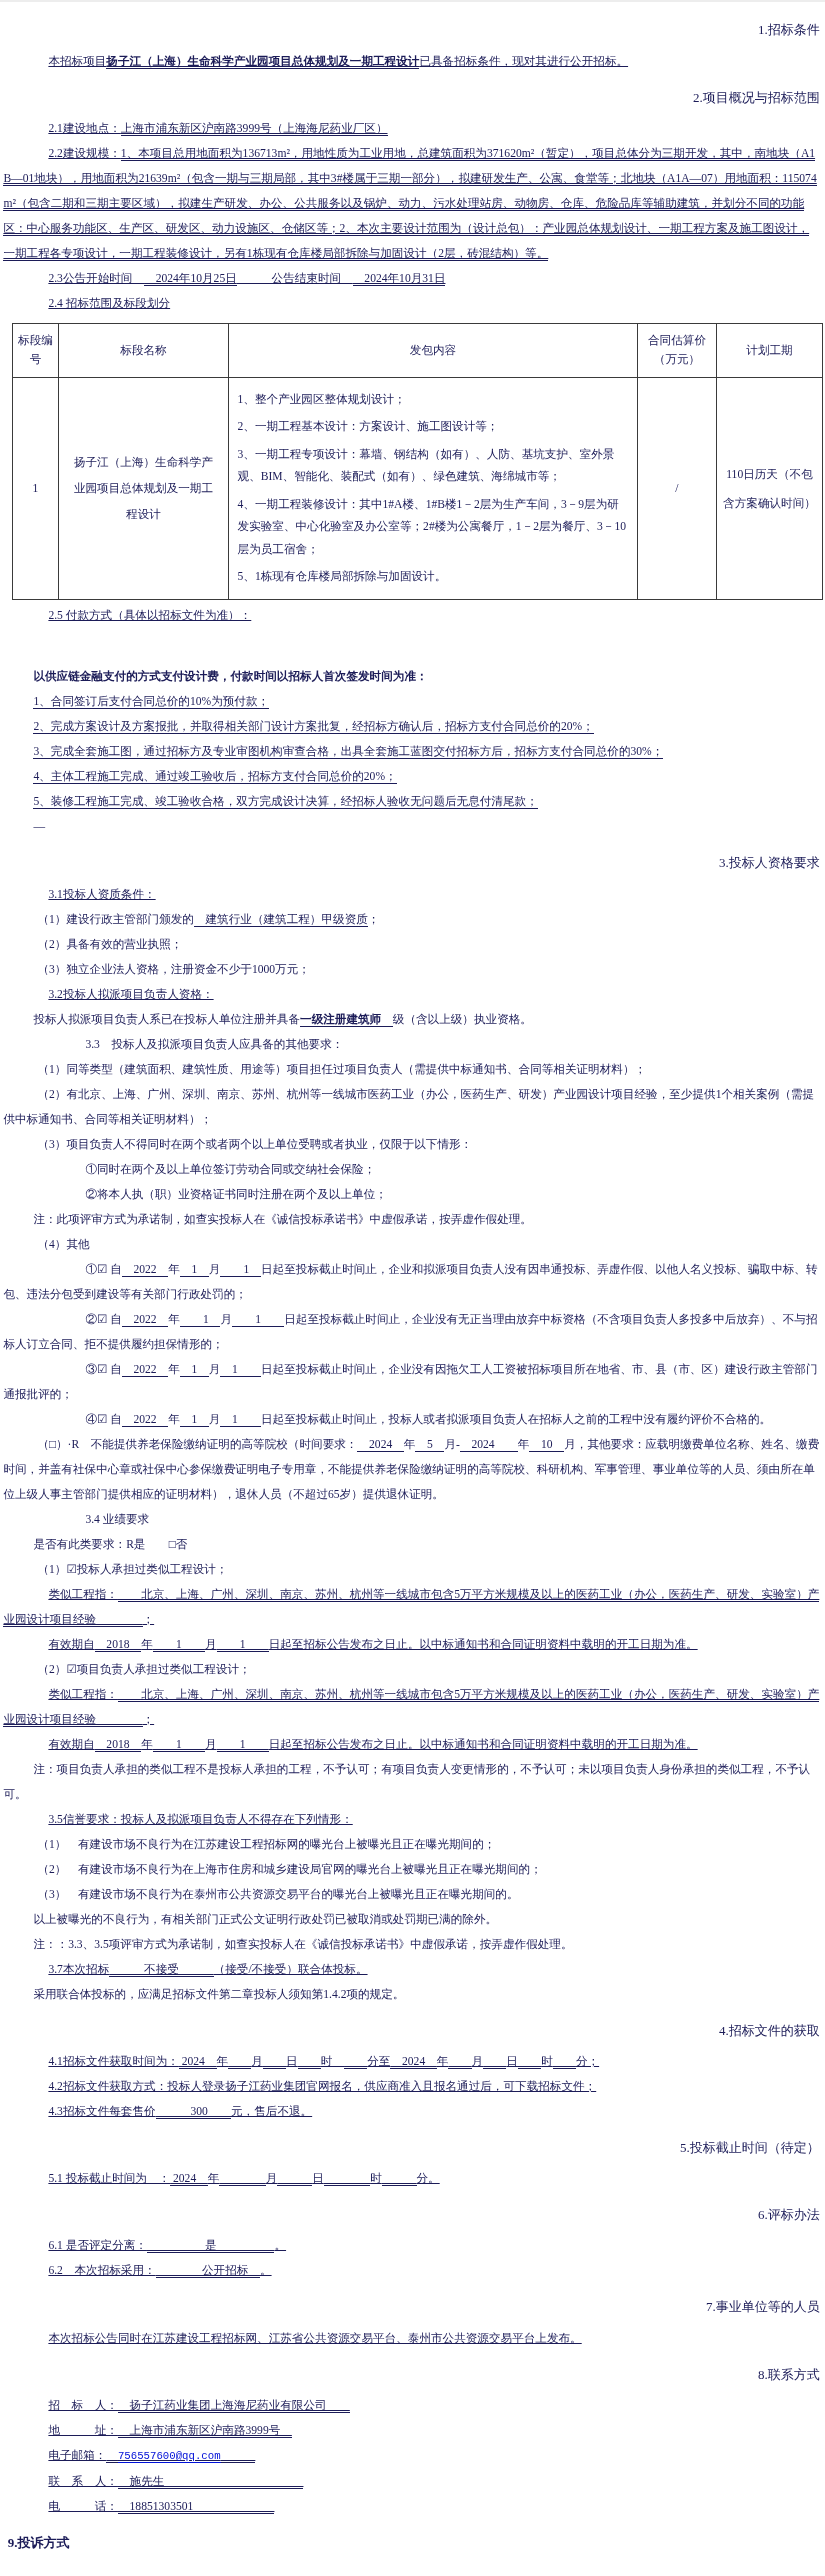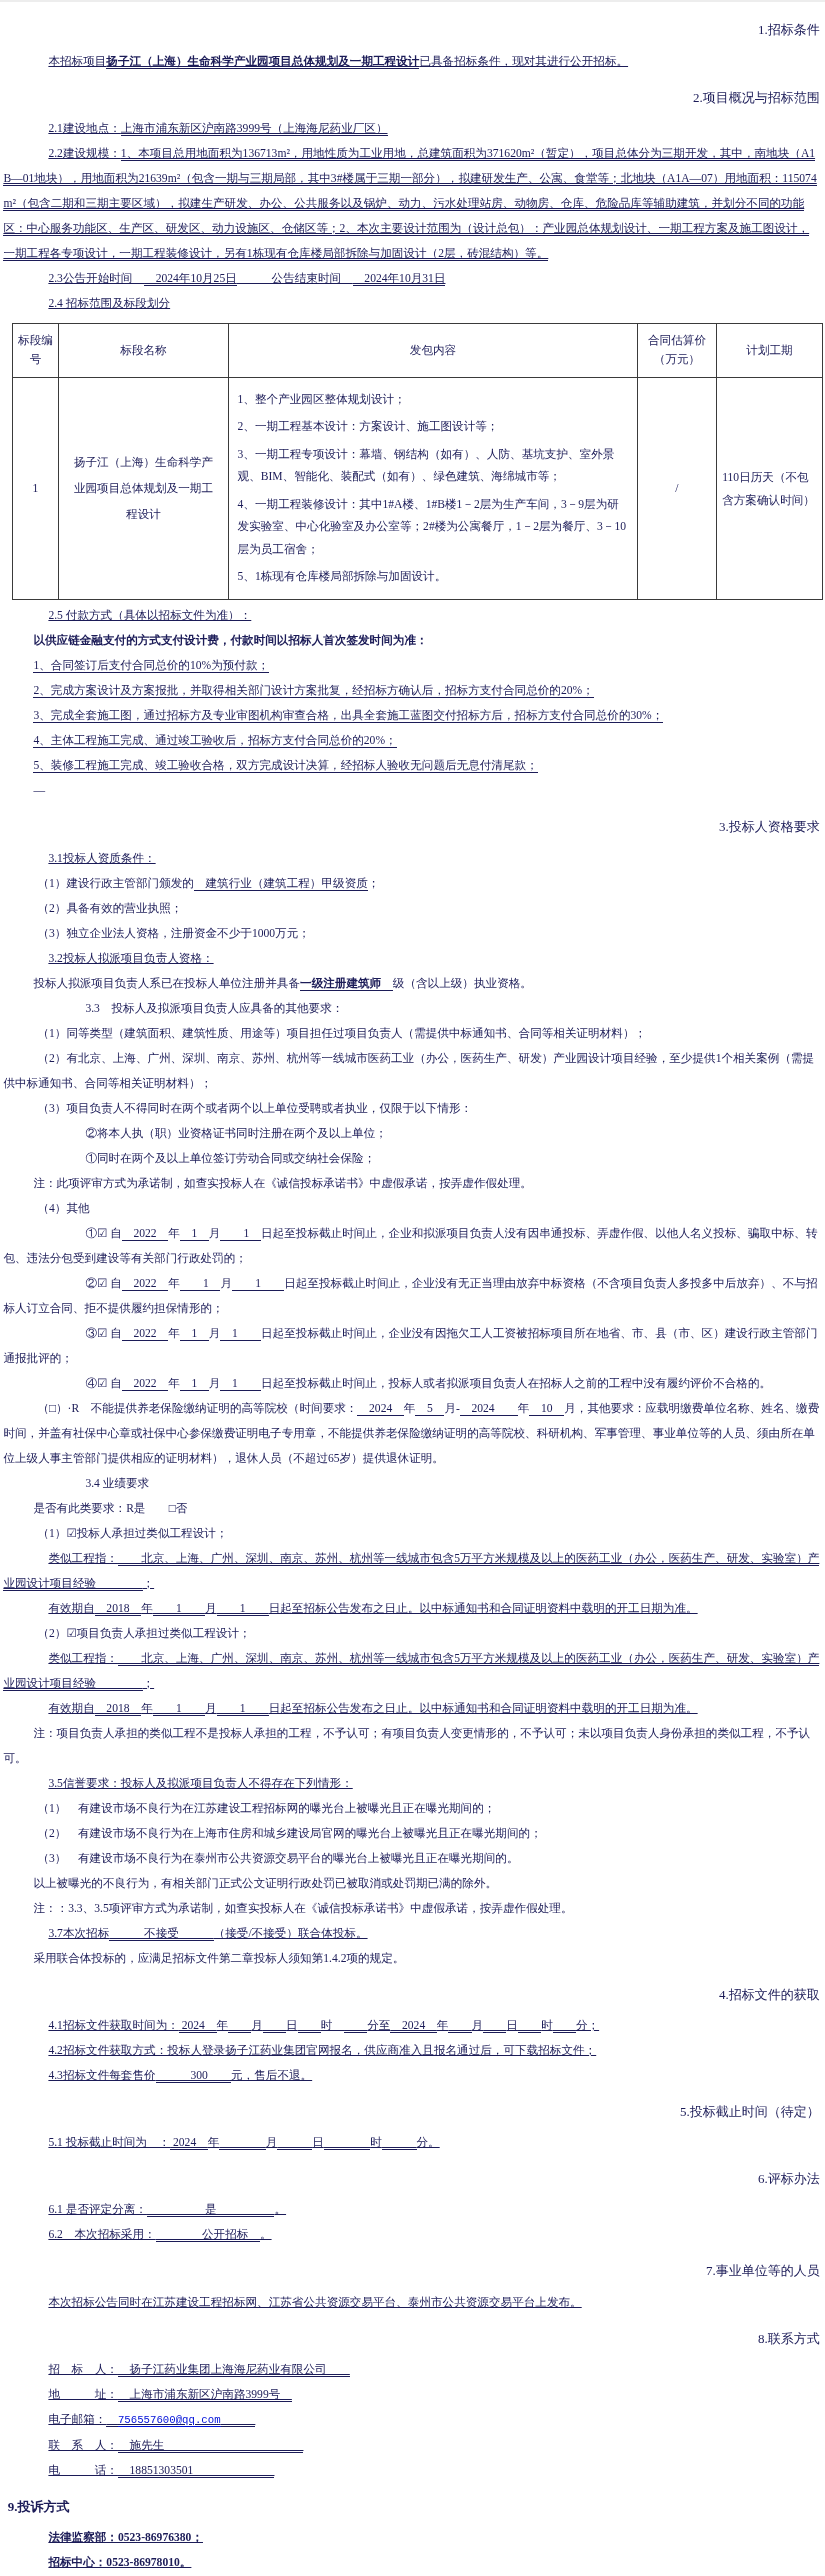--- a/index.html
+++ b/index.html
@@ -7,34 +7,34 @@
   .page{position:relative;width:825px;min-height:2576px;box-sizing:border-box;background:#ffffff;
         padding:4.3px 5.2px 26px 3.4px;border-top:2.6px solid #ededed;overflow:hidden;}
   .ph{font-size:13px;font-weight:normal;line-height:22.4px;margin:13px 0 6.9px 10.3px;text-align:right;}
   .ph .num{display:inline-block;min-width:26px;}
   .ph9{font-size:13px;font-weight:bold;line-height:22.4px;margin:13px 0 6.9px 4.3px;}
   .p,.pb{font-size:11.6px;line-height:25px;margin:0;word-break:break-all;}
   .p{text-indent:45px;text-decoration:underline;}
   .iA{text-indent:30px;}
   .iB{text-indent:34px;}
   .iC{text-indent:82px;}
-  .bold{font-weight:bold;}
+  .bold{font-weight:bold;margin-top:36px;}
   .u{border-bottom:0.9px solid currentColor;}
   .bu{font-weight:bold;border-bottom:1.3px solid currentColor;}
   .link{color:#0010d8;border-bottom:0.9px solid currentColor;}
   .mono{font-family:"Liberation Mono","DejaVu Sans Mono",monospace;font-size:10.7px;}
   .tbl{border-collapse:collapse;width:810px;margin:6.9px 0 3.4px 8.6px;table-layout:fixed;border-radius:30px;}
   .tbl th,.tbl td{border:0.9px solid #3a3a3a;font-weight:normal;font-size:11.6px;word-break:break-all;}
   .tbl th{text-align:center;line-height:19px;padding:7.7px 1.7px;}
   .c-no{text-align:center;}
   .c-name{text-align:center;line-height:26px;padding:3.4px 10.3px;}
   .c-content{vertical-align:top;padding:5.2px 8.6px;}
   .c-content div{line-height:22.4px;margin:5.2px 0;}
   .c-price{text-align:center;}
-  .c-period{text-align:left;line-height:23px;padding:3.4px 5.2px;}
+  .c-period{text-align:center;line-height:29px;padding:3.4px 5.2px;}
 </style>
 </head>
 <body>
 
 <div class="page">
 
   <div class="ph"><span class="num">1.</span><span>招标条件</span></div>
   <p class="p"><span>本招标项目</span><span class="bu">扬子江（上海）生命科学产业园项目总体规划及一期工程设计</span><span>已具备招标条件，现对其进行公开招标。</span></p>
 
   <div class="ph"><span class="num">2.</span><span>项目概况与招标范围</span></div>
@@ -95,22 +95,22 @@
       <div class="pb iB"><span>（2）具备有效的营业执照；</span></div>
       <div class="pb iB"><span>（3）独立企业法人资格，注册资金不少于1000万元；</span></div>
     </div>
   <p class="p">3.2投标人拟派项目负责人资格：</p>
   <p class="pb iA"><span>投标人拟派项目负责人系已在投标人单位注册并具备</span><span class="bu">一级注册建筑师　</span><span>级（含以上级）执业资格。</span></p>
   <p class="pb iC">3.3　投标人及拟派项目负责人应具备的其他要求：</p>
   <p class="pb iB">（1）同等类型（建筑面积、建筑性质、用途等）项目担任过项目负责人（需提供中标通知书、合同等相关证明材料）；</p>
   <p class="pb iB">（2）有北京、上海、广州、深圳、南京、苏州、杭州等一线城市医药工业（办公，医药生产、研发）产业园设计项目经验，至少提供1个相关案例（需提供中标通知书、合同等相关证明材料）；</p>
   <p class="pb iB">（3）项目负责人不得同时在两个或者两个以上单位受聘或者执业，仅限于以下情形：</p>
   <div>
+      <div class="pb iC">①同时在两个及以上单位签订劳动合同或交纳社会保险；</div>
       <div class="pb iC">②将本人执（职）业资格证书同时注册在两个及以上单位；</div>
-      <div class="pb iC">①同时在两个及以上单位签订劳动合同或交纳社会保险；</div>
     </div>
   <p class="pb iA">注：此项评审方式为承诺制，如查实投标人在《诚信投标承诺书》中虚假承诺，按弄虚作假处理。</p>
   <p class="pb iB">（4）其他</p>
   <div>
       <div class="pb iC"><span>①☑ 自</span><span class="u">　2022　</span><span>年</span><span class="u">　1　</span><span>月</span><span class="u">　　1　</span><span>日起至投标截止时间止，企业和拟派项目负责人没有因串通投标、弄虚作假、以他人名义投标、骗取中标、转包、违法分包受到建设等有关部门行政处罚的；</span></div>
       <div class="pb iC"><span>②☑ 自</span><span class="u">　2022　</span><span>年</span><span class="u">　　1　</span><span>月</span><span class="u">　　1　　</span><span>日起至投标截止时间止，企业没有无正当理由放弃中标资格（不含项目负责人多投多中后放弃）、不与招标人订立合同、拒不提供履约担保情形的；</span></div>
       <div class="pb iC"><span>③☑ 自</span><span class="u">　2022　</span><span>年</span><span class="u">　1　</span><span>月</span><span class="u">　1　　</span><span>日起至投标截止时间止，企业没有因拖欠工人工资被招标项目所在地省、市、县（市、区）建设行政主管部门通报批评的；</span></div>
       <div class="pb iC"><span>④☑ 自</span><span class="u">　2022　</span><span>年</span><span class="u">　1　</span><span>月</span><span class="u">　1　　</span><span>日起至投标截止时间止，投标人或者拟派项目负责人在招标人之前的工程中没有履约评价不合格的。</span></div>
     </div>
   <p class="pb iB"><span>（□）·R　不能提供养老保险缴纳证明的高等院校（时间要求：</span><span class="u">　2024　</span><span>年</span><span class="u">　5　</span><span>月-</span><span class="u">　2024　　</span><span>年</span><span class="u">　10　</span><span>月，其他要求：应载明缴费单位名称、姓名、缴费时间，并盖有社保中心章或社保中心参保缴费证明电子专用章，不能提供养老保险缴纳证明的高等院校、科研机构、军事管理、事业单位等的人员、须由所在单位上级人事主管部门提供相应的证明材料），退休人员（不超过65岁）提供退休证明。</span></p>

